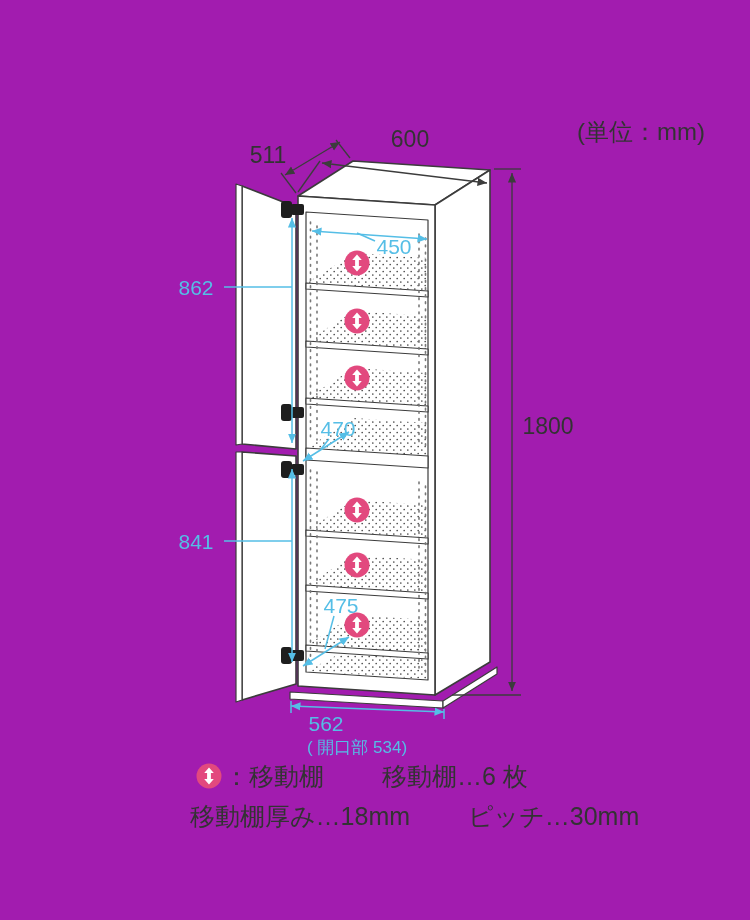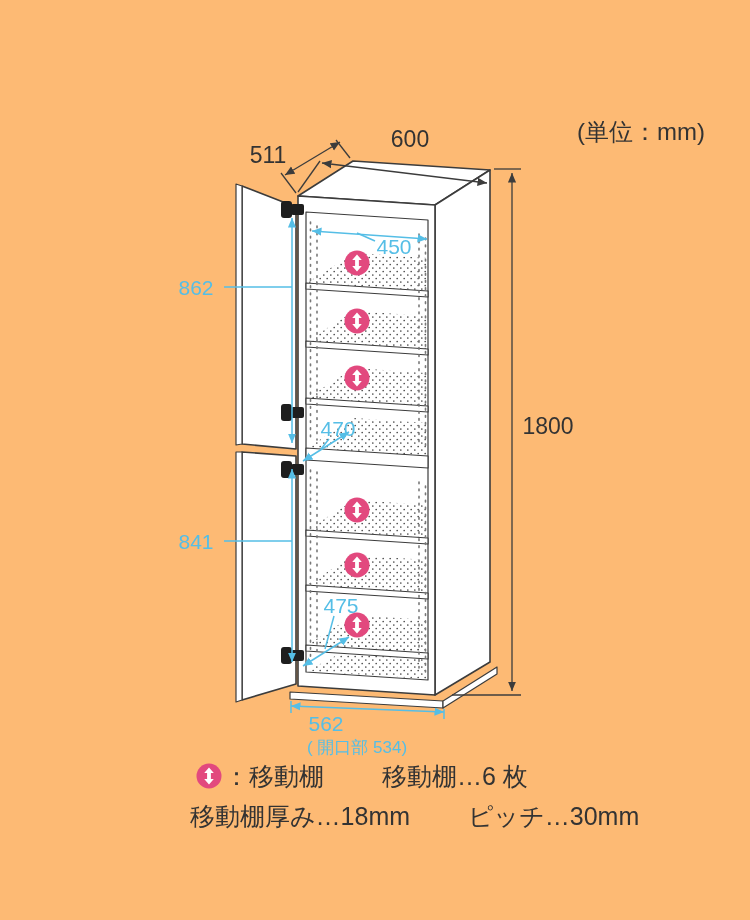--- a/index.html
+++ b/index.html
@@ -1,16 +1,16 @@
 <!DOCTYPE html>
 <html><head>
 <meta charset="utf-8">
 <style>
   html,body{margin:0;padding:0;background:#ffffff;}
-  #canvas{width:750px;height:920px;position:relative;background:#fdba74;overflow:hidden;
+  #canvas{width:750px;height:920px;position:relative;background:#a21caf;overflow:hidden;
           font-family:"Liberation Sans",sans-serif;}
   svg{display:block;}
   .face{fill:#ffffff;stroke:#3c3c3c;stroke-width:1.6;stroke-linejoin:round;}
   .thin{stroke-width:1.2;}
   .stip{fill:url(#stipple);stroke:none;}
   .pin{stroke:#787878;stroke-width:1.6;stroke-dasharray:1.7 5.4;stroke-linecap:round;fill:none;}
   .dimD{stroke:#3c3c3c;stroke-width:1.3;fill:none;}
   .dimB{stroke:#55bee6;stroke-width:1.5;fill:none;}
   .tD{font-size:23px;fill:#333333;}
   .tB{font-size:21px;fill:#55bee6;}

